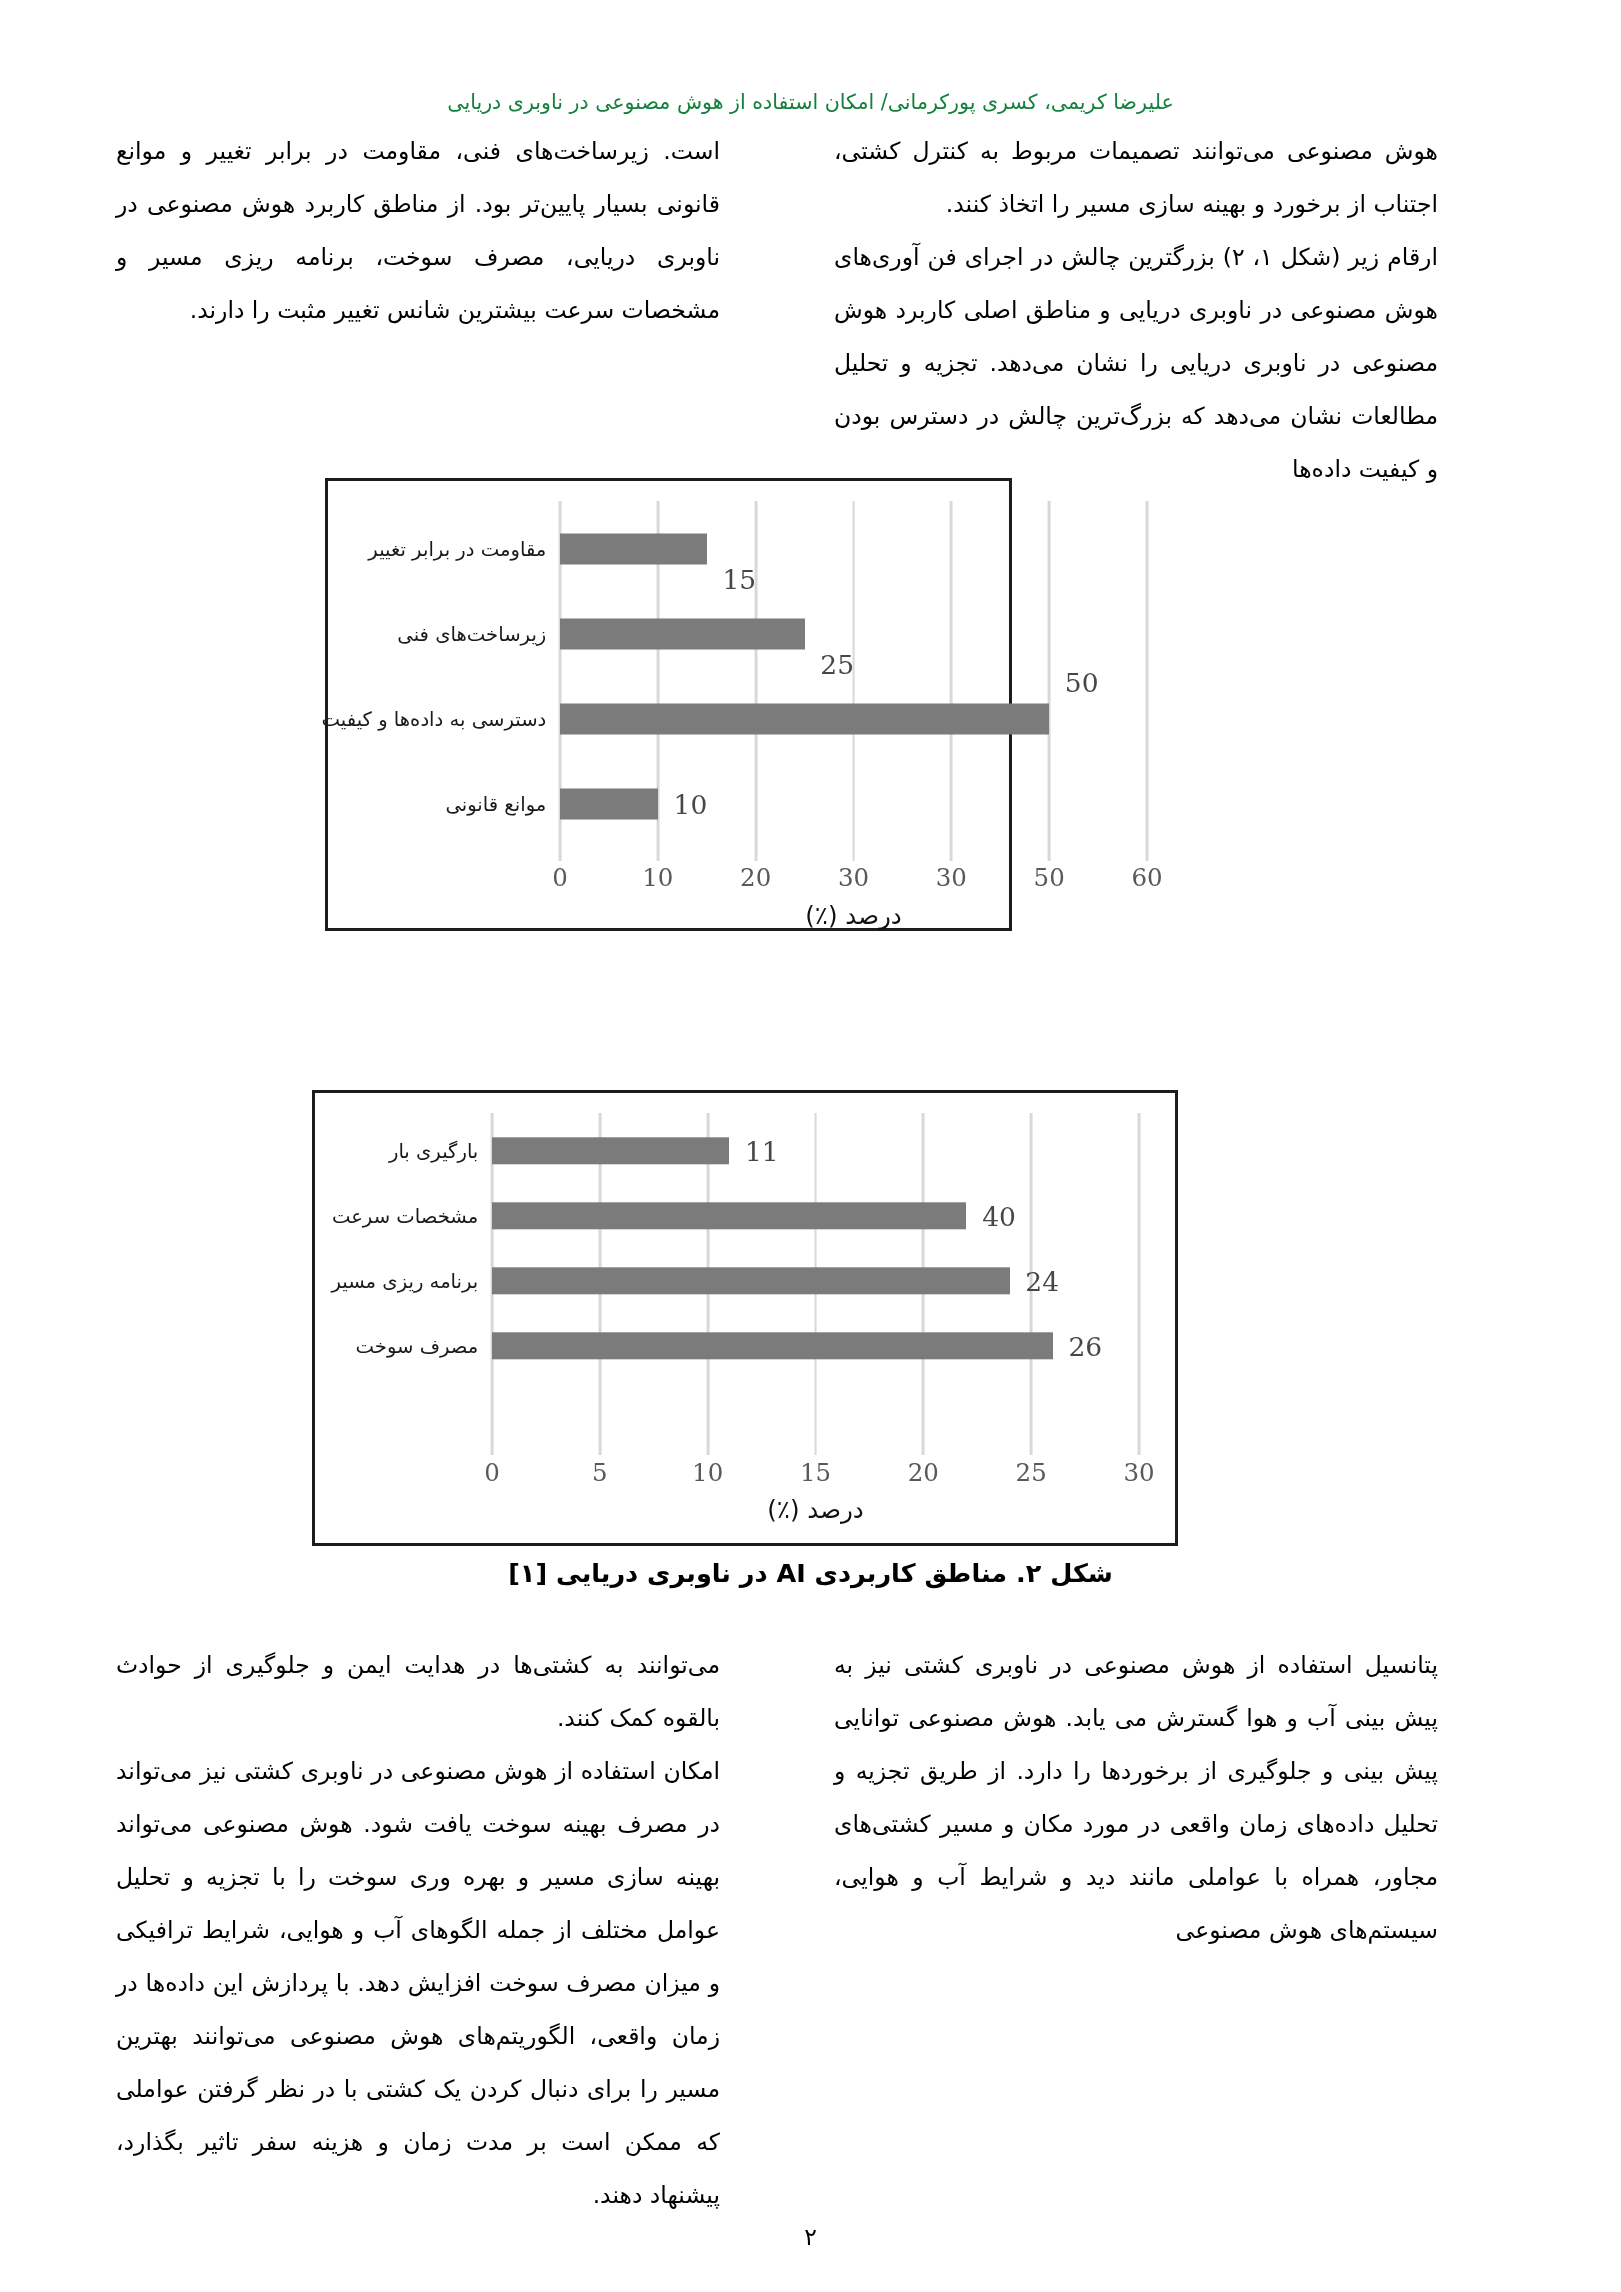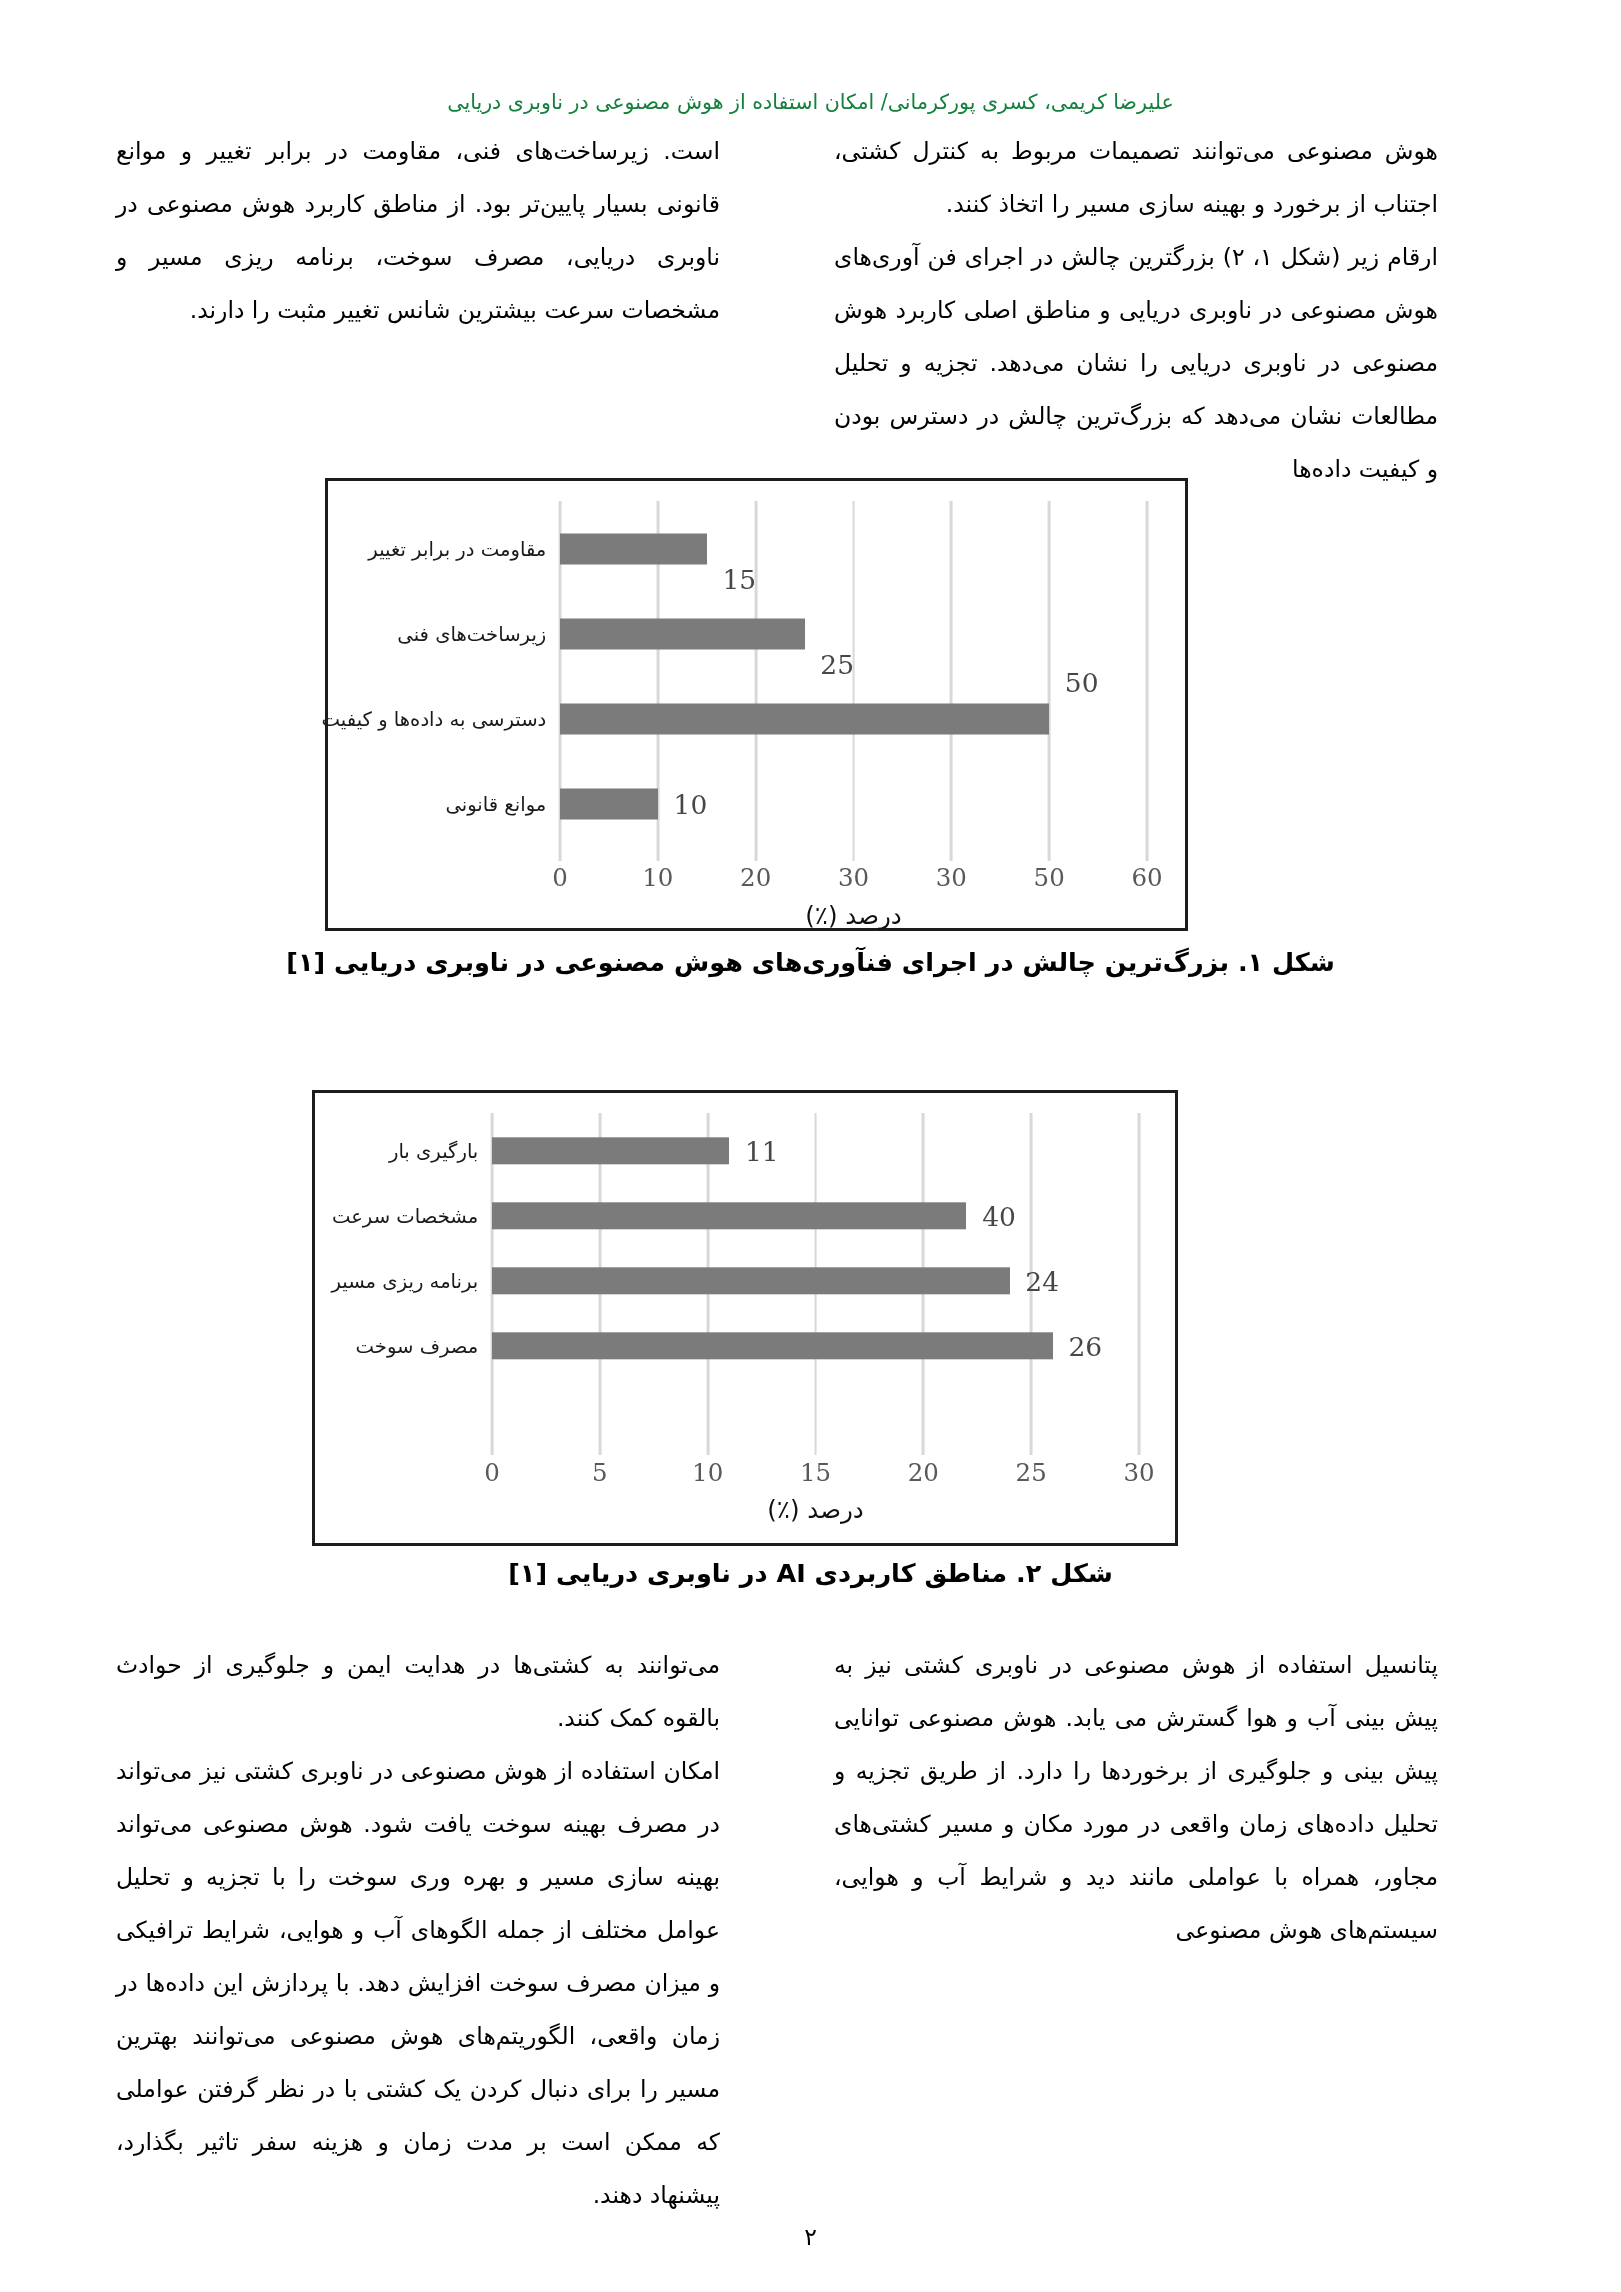--- a/index.html
+++ b/index.html
@@ -25,21 +25,21 @@
   .col p { margin: 0; }
   #top-right-col { right: 183px; top: 125px; }
   #top-left-col  { left: 116px;  top: 125px; }
   #bottom-right-col { right: 183px; top: 1639px; }
   #bottom-left-col  { left: 116px;  top: 1639px; }
 
   .chart-box {
     position: absolute; box-sizing: border-box;
     background: #ffffff; border: 3.9px solid #1c1c1c;
   }
-  #chart-1 { left: 325px; top: 478px;  width: 863px; height: 453px; }
+  #chart-1 { left: 325px; top: 478px;  width: 687px; height: 453px; }
   #chart-2 { left: 312px; top: 1090px; width: 866px; height: 456px; }
 
   .plot { position: absolute; }
   #chart-1 .plot { left: 232px; top: 25.5px; width: 587px; height: 341px; }
   #chart-2 .plot { left: 177px; top: 25.5px; width: 647px; height: 323px; }
 
   .gridlines { position: absolute; left:0; top:0; right:0; bottom:0; }
   .gridline {
     position: absolute; top: -5.9px; bottom: -13.7px; width: 2.9px;
     background: #d8d8d8; transform: translateX(-50%);
@@ -151,21 +151,20 @@
         <span class="tick" style="left: 16.6667%;">10</span>
         <span class="tick" style="left: 33.3333%;">20</span>
         <span class="tick" style="left: 50%;">30</span>
         <span class="tick" style="left: 66.6667%;">30</span>
         <span class="tick" style="left: 83.3333%;">50</span>
         <span class="tick" style="left: 100%;">60</span>
       </div>
     <div class="xlabel">درصد (٪)</div>
   </div>
 
-  <div id="caption-1" class="caption">شکل ۱. بزرگ‌ترین چالش در اجرای فنآوری‌های هوش مصنوعی در ناوبری دریایی [۱]</div>
 
   <div id="chart-2" class="chart-box">
     <div class="plot">
       <div class="gridlines">
           <div class="gridline" style="left: 0%; background: rgb(216, 216, 216);"></div>
           <div class="gridline" style="left: 16.6667%; background: rgb(216, 216, 216);"></div>
           <div class="gridline" style="left: 33.3333%; background: rgb(216, 216, 216);"></div>
           <div class="gridline" style="left: 50%; background: rgb(216, 216, 216);"></div>
           <div class="gridline" style="left: 66.6667%; background: rgb(216, 216, 216);"></div>
           <div class="gridline" style="left: 83.3333%; background: rgb(216, 216, 216);"></div>

